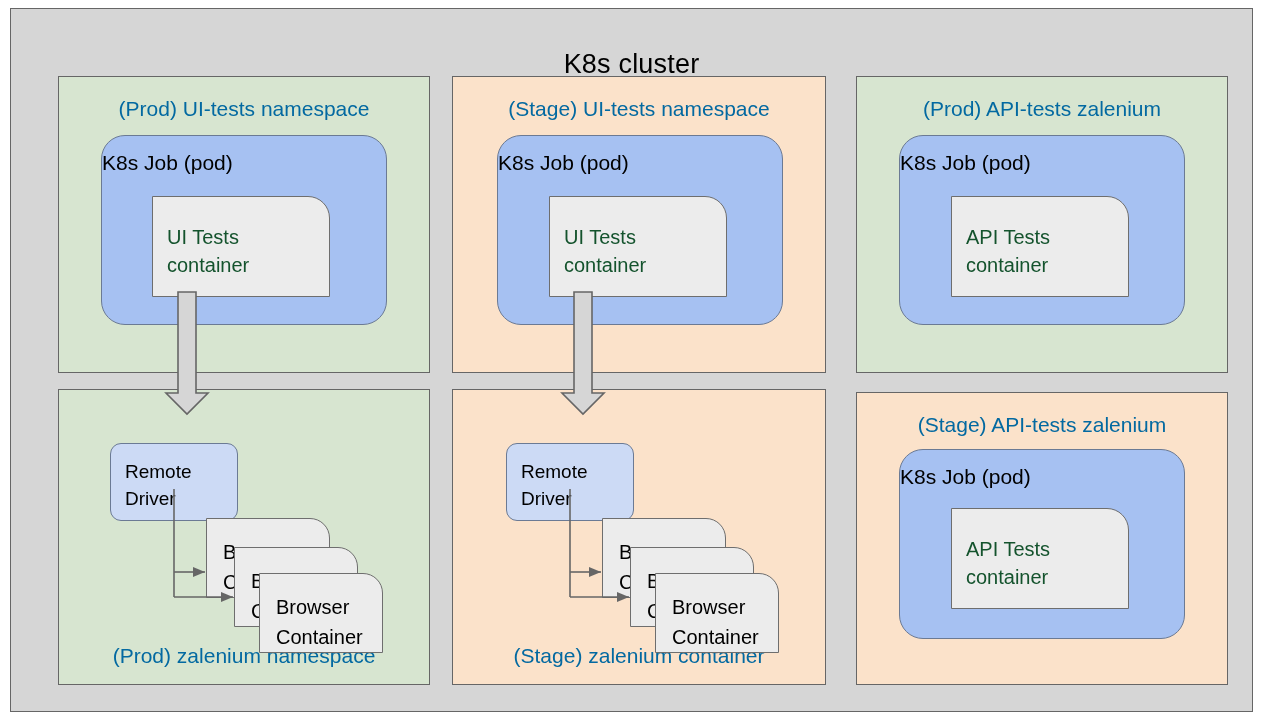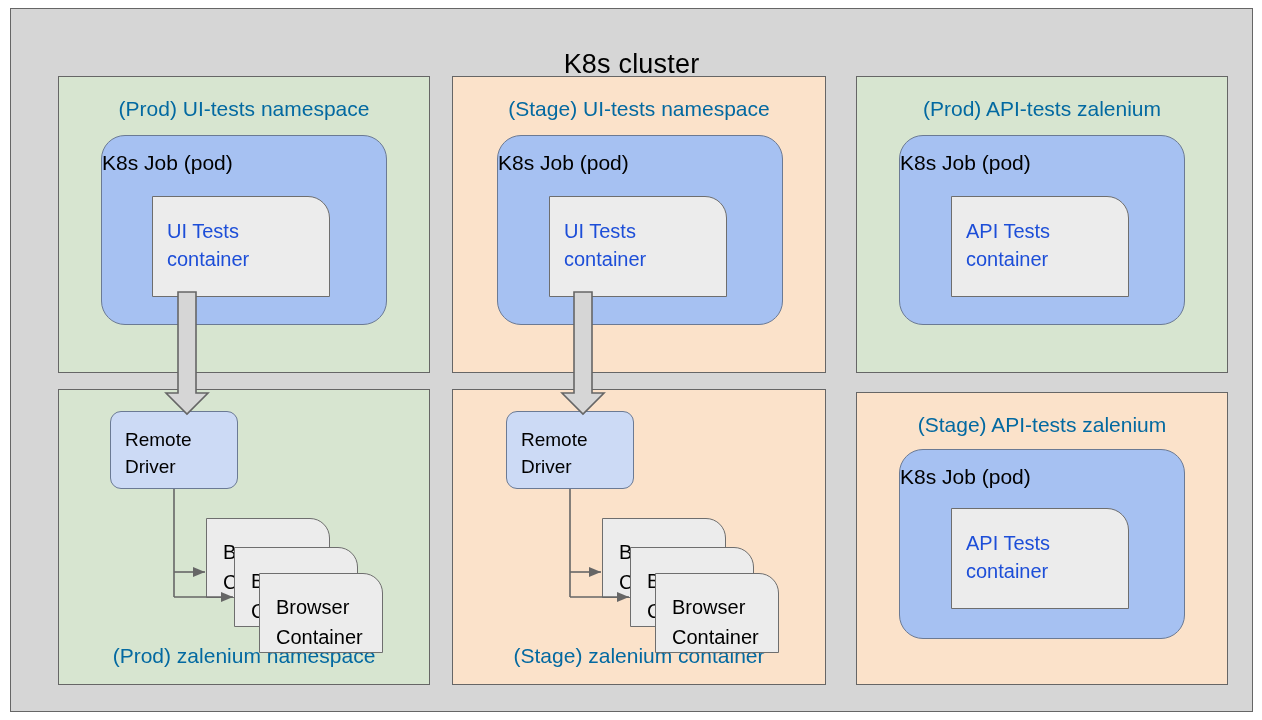--- a/index.html
+++ b/index.html
@@ -85,34 +85,35 @@
   .container-box {
     position: absolute;
     box-sizing: border-box;
     background: #ececec;
     border: 1px solid #6e6e6e;
     border-top-right-radius: 22px;
   }
   .container-box .label {
     position: absolute;
     left: 14px;
-    top: 20px;
+    top: 26px;
     font-size: 20px;
     line-height: 28px;
-    color: #1d4ed8;
+    color: #14532d;
     white-space: pre-line;
   }
 
   
   .driver {
     position: absolute;
     box-sizing: border-box;
     background: #ccdaf5;
     border: 1px solid #6b7a94;
     border-radius: 11px;
+    margin-top: 32px;
   }
   .driver .label {
     position: absolute;
     left: 14px;
     top: 14px;
     font-size: 19px;
     line-height: 27px;
     color: #000000;
     white-space: pre-line;
   }

